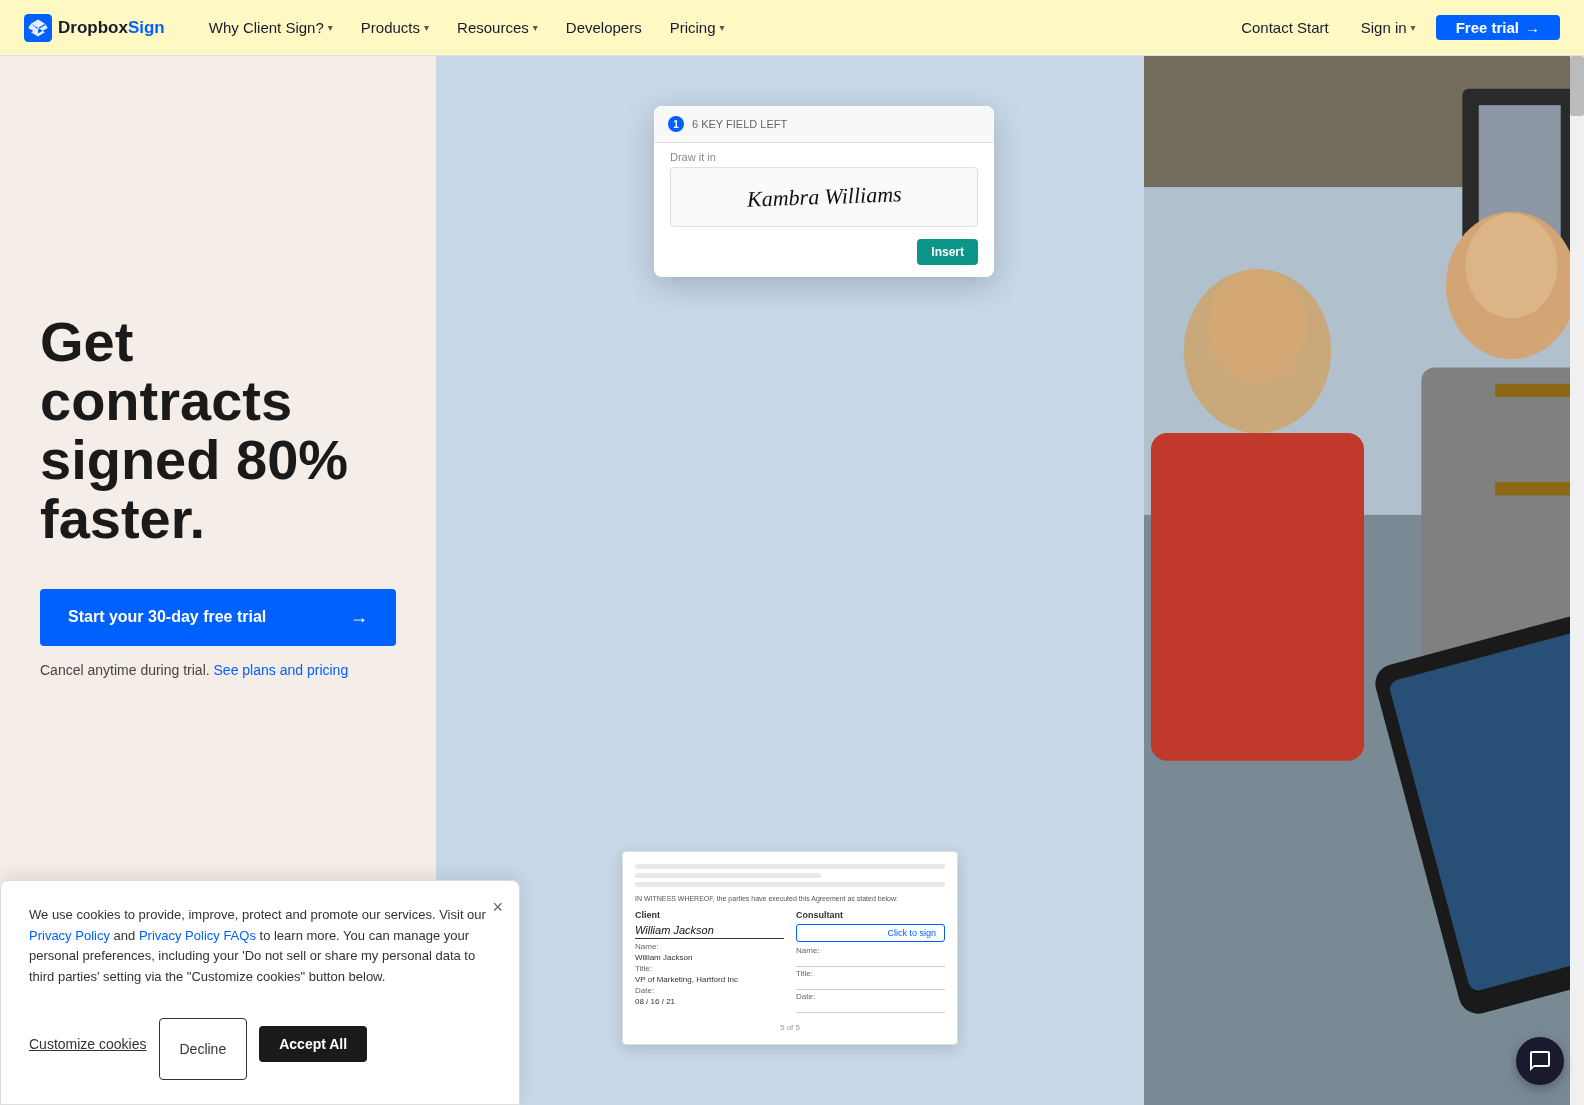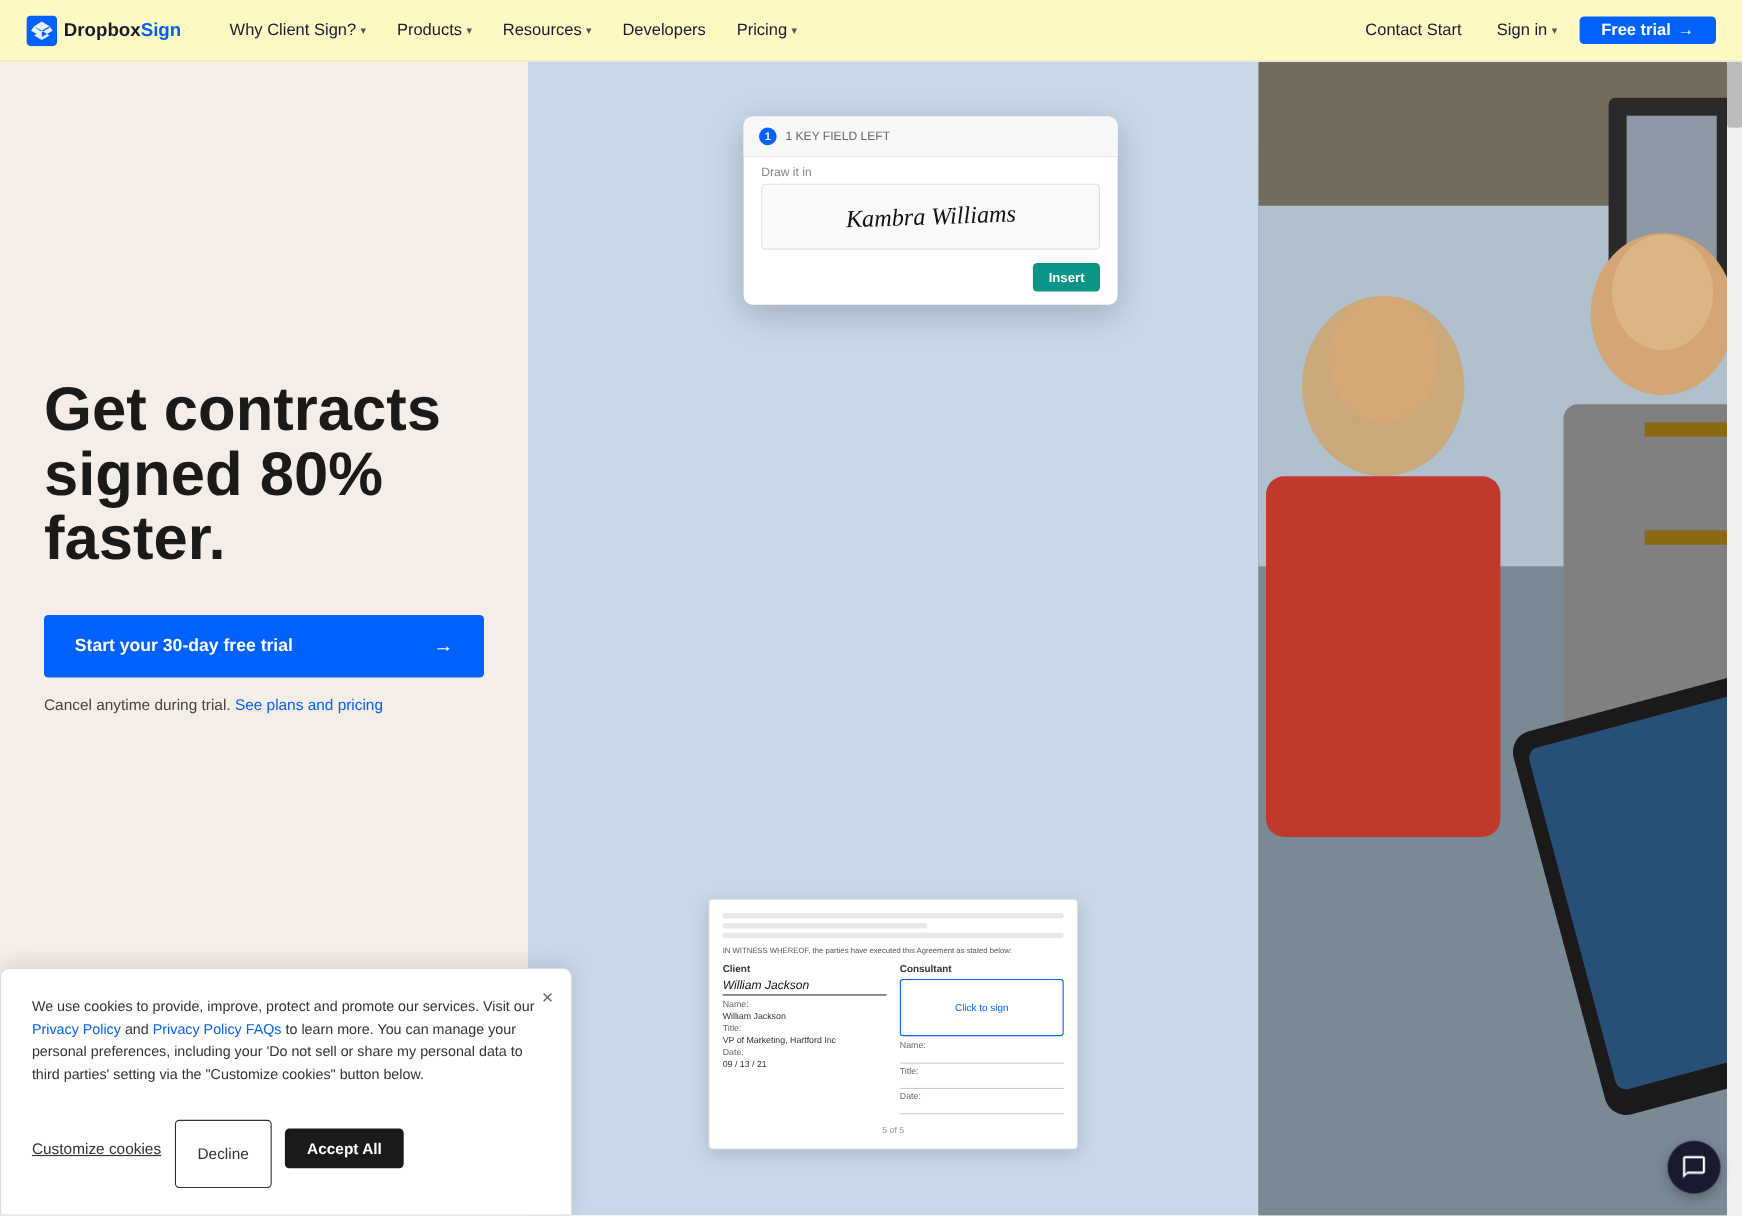--- a/index.html
+++ b/index.html
@@ -136,22 +136,22 @@
     .doc-col-title { font-weight: 600; font-size: 9px; margin-bottom: 4px; }
     .sig-hand {
       font-style: italic; font-size: 11px; color: #111;
       border-bottom: 1px solid #333; padding-bottom: 2px; margin-bottom: 3px;
     }
     .doc-field { display: flex; flex-direction: column; gap: 2px; margin-bottom: 2px; }
     .doc-field-label { font-size: 8px; color: #666; }
     .doc-field-value { font-size: 8px; color: #333; }
     .click-to-sign {
       border: 1px solid #0061ff; border-radius: 3px;
-      padding: 20px 8px; font-size: 9px; color: #0061ff;
-      text-align: center; cursor: pointer;
+      padding: 3px 8px; font-size: 9px; color: #0061ff;
+      text-align: right; cursor: pointer;
     }
     .doc-page { font-size: 8px; color: #999; text-align: center; margin-top: 8px; }
     .hero-lower-text { font-size: 20px; color: #333; line-height: 1.5; max-width: 320px; margin: 0 auto; }
 
     
     .cookie-banner {
       position: fixed; bottom: 0; left: 0;
       background: #fff;
       border: 1px solid #ddd;
       border-radius: 8px 8px 0 0;
@@ -205,21 +205,21 @@
     .page-body {
       display: flex;
       flex-direction: column;
     }
     .hero-combined {
       display: flex;
       height: calc(100vh - 56px);
       min-height: 680px;
     }
     .hero-left-col {
-      width: 480px; flex-shrink: 0;
+      width: 436px; flex-shrink: 0;
       display: flex; flex-direction: column;
     }
     .hero-left-top {
       background: #f5ede8;
       flex: 1;
       display: flex; flex-direction: column; justify-content: center;
       padding: 60px 40px 40px;
     }
     .hero-left-bottom {
       background: #f0e8e0;
@@ -297,21 +297,21 @@
       <div class="hero-left-bottom">
         <p class="hero-lower-text">With Dropbox Sign, you can easily get contracts signed from anywhere, at any time.</p>
       </div>
     </div>
 
     <div class="hero-center">
 
       <div class="sig-modal" style="position:absolute; top:50px; left:50%; transform:translateX(-40%);">
         <div class="sig-modal-header">
           <div class="sig-modal-badge">1</div>
-          <span>1 KEY FIELD LEFT</span>
+          <span>6 KEY FIELD LEFT</span>
         </div>
         <div class="sig-draw-label">Draw it in</div>
         <div class="sig-draw-area">
           <span class="sig-image" style="font-family:Georgia,serif;font-style:italic;font-size:22px;">Kambra Williams</span>
         </div>
         <button class="sig-insert-btn">Insert</button>
         <div class="sig-clearfix"></div>
       </div>
 
       <div class="doc-preview">
@@ -326,21 +326,21 @@
             <div class="doc-field">
               <span class="doc-field-label">Name:</span>
               <span class="doc-field-value">William Jackson</span>
             </div>
             <div class="doc-field">
               <span class="doc-field-label">Title:</span>
               <span class="doc-field-value">VP of Marketing, Hartford Inc</span>
             </div>
             <div class="doc-field">
               <span class="doc-field-label">Date:</span>
-              <span class="doc-field-value">09 / 13 / 21</span>
+              <span class="doc-field-value">08 / 16 / 21</span>
             </div>
           </div>
           <div class="doc-col">
             <div class="doc-col-title">Consultant</div>
             <div class="click-to-sign">Click to sign</div>
             <div class="doc-field" style="margin-top:4px;">
               <span class="doc-field-label">Name:</span>
               <div style="border-bottom:1px solid #ccc;height:8px;margin-top:2px;"></div>
             </div>
             <div class="doc-field">

